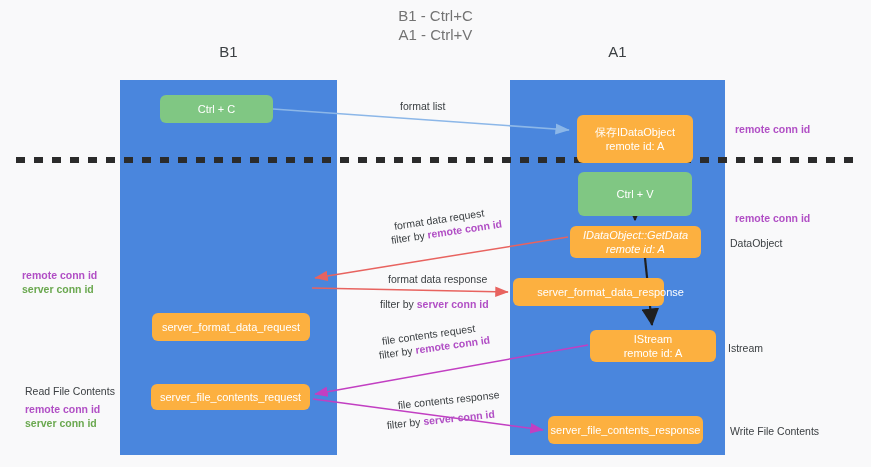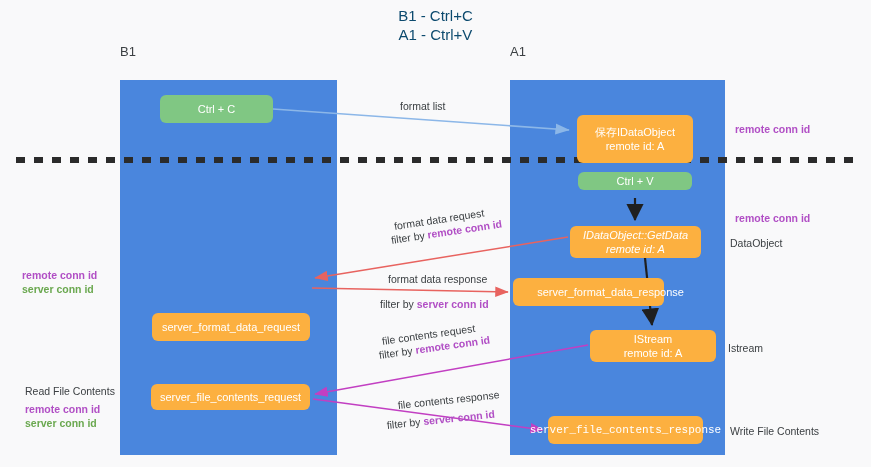--- a/index.html
+++ b/index.html
@@ -9,52 +9,52 @@
     font-family:"Liberation Sans","DejaVu Sans",sans-serif;
     position:relative;overflow:hidden;
     -webkit-font-smoothing:antialiased;
   }
   .stage{position:absolute;left:0;top:0;width:871px;height:467px;}
   svg.layer{position:absolute;left:0;top:0;width:871px;height:467px;pointer-events:none;}
 
   
   .title{
     position:absolute;left:0;top:6px;width:871px;
-    text-align:center;color:#0c4a6e;font-size:15px;line-height:19px;
+    text-align:center;color:#737373;font-size:15px;line-height:19px;
   }
 
   
-  .colhead{position:absolute;color:#3c4043;font-size:13px;line-height:14px;}
+  .colhead{position:absolute;text-align:center;color:#3c4043;font-size:15px;line-height:14px;}
   #head-b1{left:120px;top:45px;width:217px;}
   #head-a1{left:510px;top:45px;width:215px;}
 
   
   .panel{position:absolute;background:#4a86dd;}
   #panel-b1{left:120px;top:80px;width:217px;height:375px;}
   #panel-a1{left:510px;top:80px;width:215px;height:375px;}
 
   
   .node{
     position:absolute;display:flex;align-items:center;justify-content:center;
     text-align:center;color:#ffffff;font-size:11px;line-height:14px;
     box-sizing:border-box;padding:2px 4px;border-radius:6px;
   }
   .node.green{background:#80c783;}
   .node.orange{background:#fcb040;}
   .node .two{white-space:pre-line;}
 
   #node-ctrlc{left:160px;top:95px;width:113px;height:28px;}
   #node-save-idataobject{left:577px;top:115px;width:116px;height:48px;}
-  #node-ctrlv{left:578px;top:172px;width:114px;height:18px;}
+  #node-ctrlv{left:578px;top:172px;width:114px;height:44px;}
   #node-getdata{left:570px;top:226px;width:131px;height:32px;font-style:italic;}
   #node-sfdreq{left:152px;top:266px;width:158px;height:28px;margin-top:47px;}
   #node-sfdresp{left:513px;top:278px;width:151px;height:28px;padding-left:48px;}
   #node-istream{left:590px;top:330px;width:126px;height:32px;}
   #node-sfcreq{left:151px;top:384px;width:159px;height:26px;}
-  #node-sfcresp{left:548px;top:416px;width:155px;height:28px;font-family:Liberation Mono, monospace;}
+  #node-sfcresp{left:548px;top:416px;width:155px;height:28px;}
 
   
   .cap{position:absolute;color:#3c4043;font-size:10.5px;line-height:14px;white-space:nowrap;}
   .cap .pk{color:#b14fc5;font-weight:bold;}
 
   #cap-format-list{left:400px;top:99px;}
   #cap-fdreq{left:393px;top:219px;transform:rotate(-8.5deg);transform-origin:left top;}
   #cap-fdreq2{left:390px;top:233px;transform:rotate(-8.5deg);transform-origin:left top;}
   #cap-fdresp{left:388px;top:272px;}
   #cap-fdresp2{left:380px;top:297px;}

